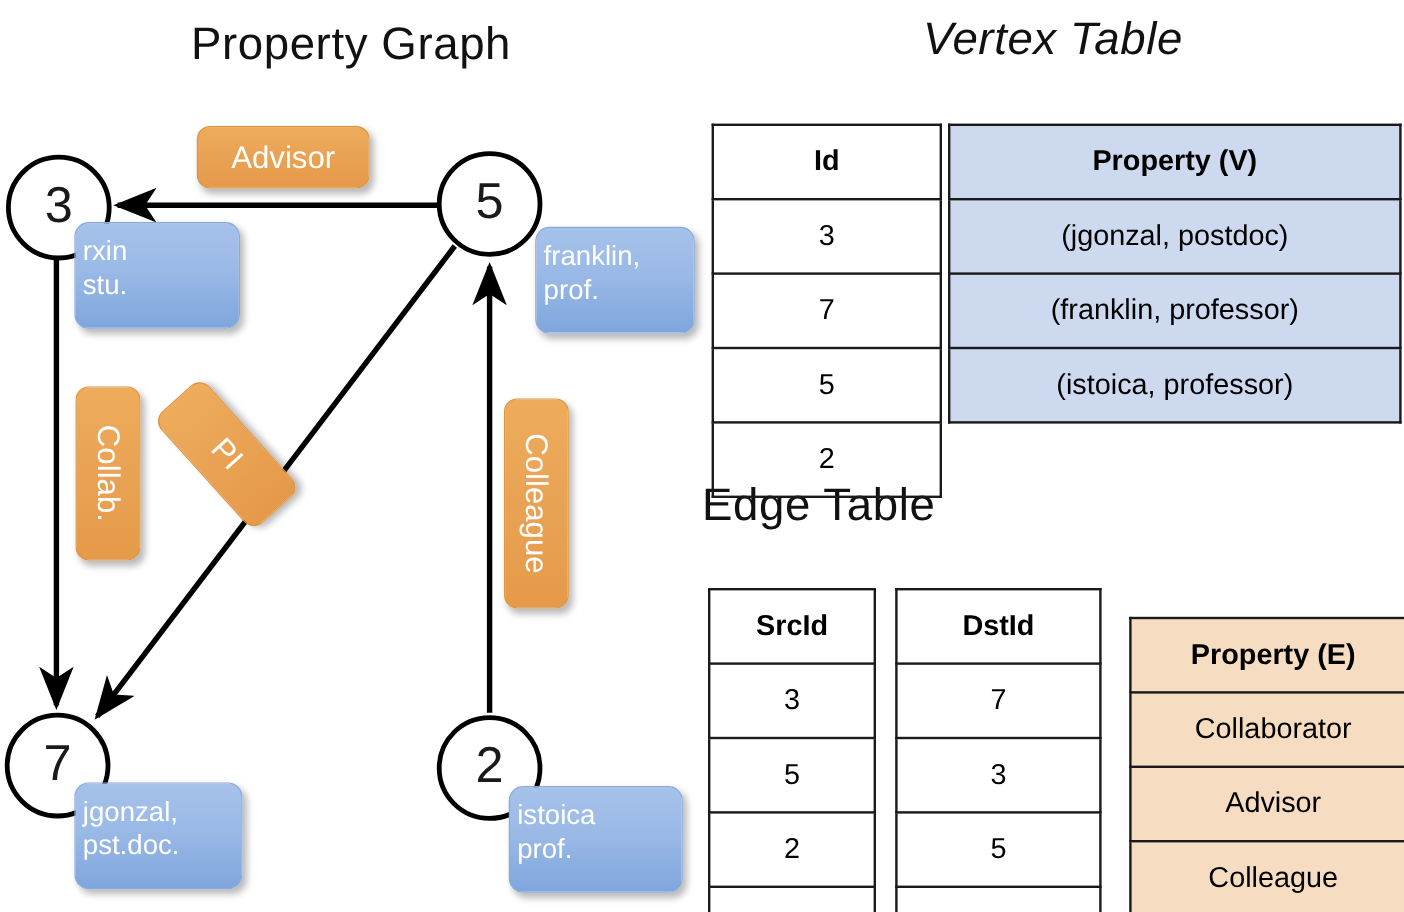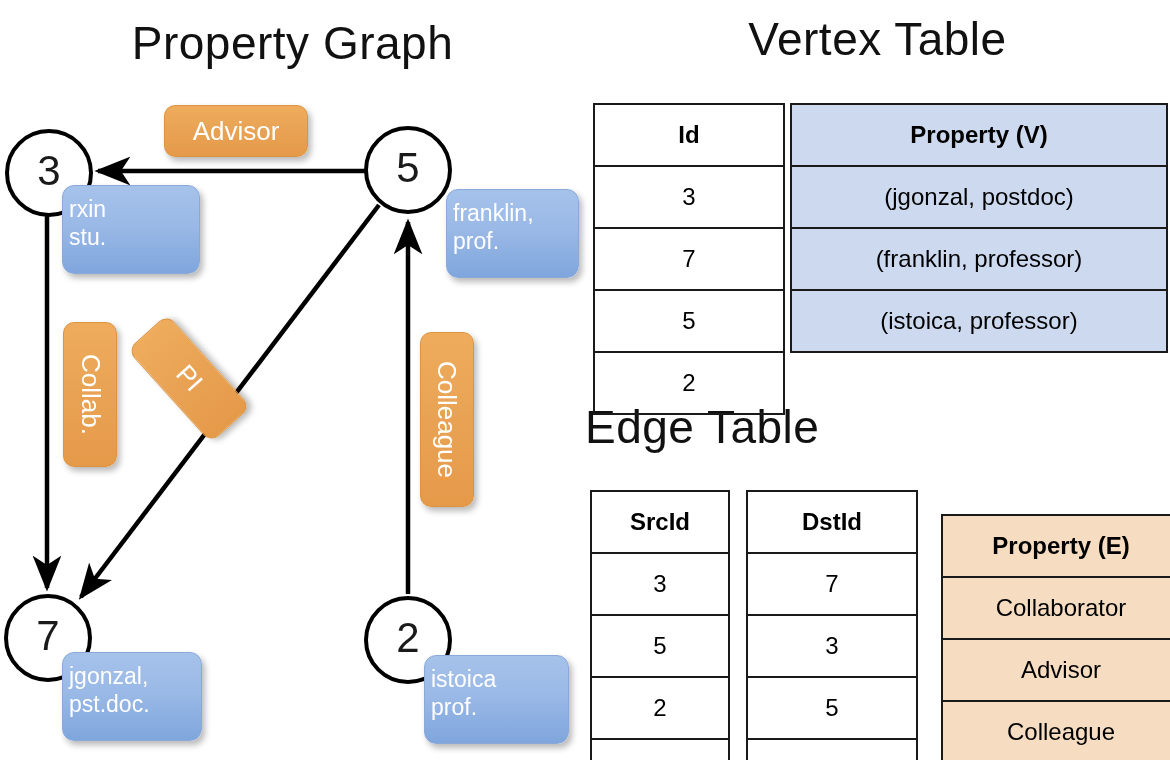--- a/index.html
+++ b/index.html
@@ -13,27 +13,27 @@
     position: relative;
     overflow: hidden;
     font-family: "Liberation Sans", sans-serif;
     color: #000000;
   }
 
   
   .title {
     position: absolute;
     font-weight: 400;
-    font-size: 46px;
+    font-size: 38px;
     letter-spacing: 0.5px;
     color: #111111;
     white-space: nowrap;
   }
   #title-property-graph { left: 0;   top: 16px;  width: 585px; text-align: center; }
-  #title-vertex-table   { left: 585px; top: 12px; width: 585px; text-align: center; }
+  #title-vertex-table   { left: 585px; top: 12px; width: 585px; text-align: center; font-style: italic; }
   #title-edge-table     { left: 585px; top: 400px; width: 585px; text-align: left; }
 
   
   #graph-panel {
     position: absolute;
     left: 0; top: 0;
     width: 585px; height: 760px;
   }
   #graph-edges {
     position: absolute;

